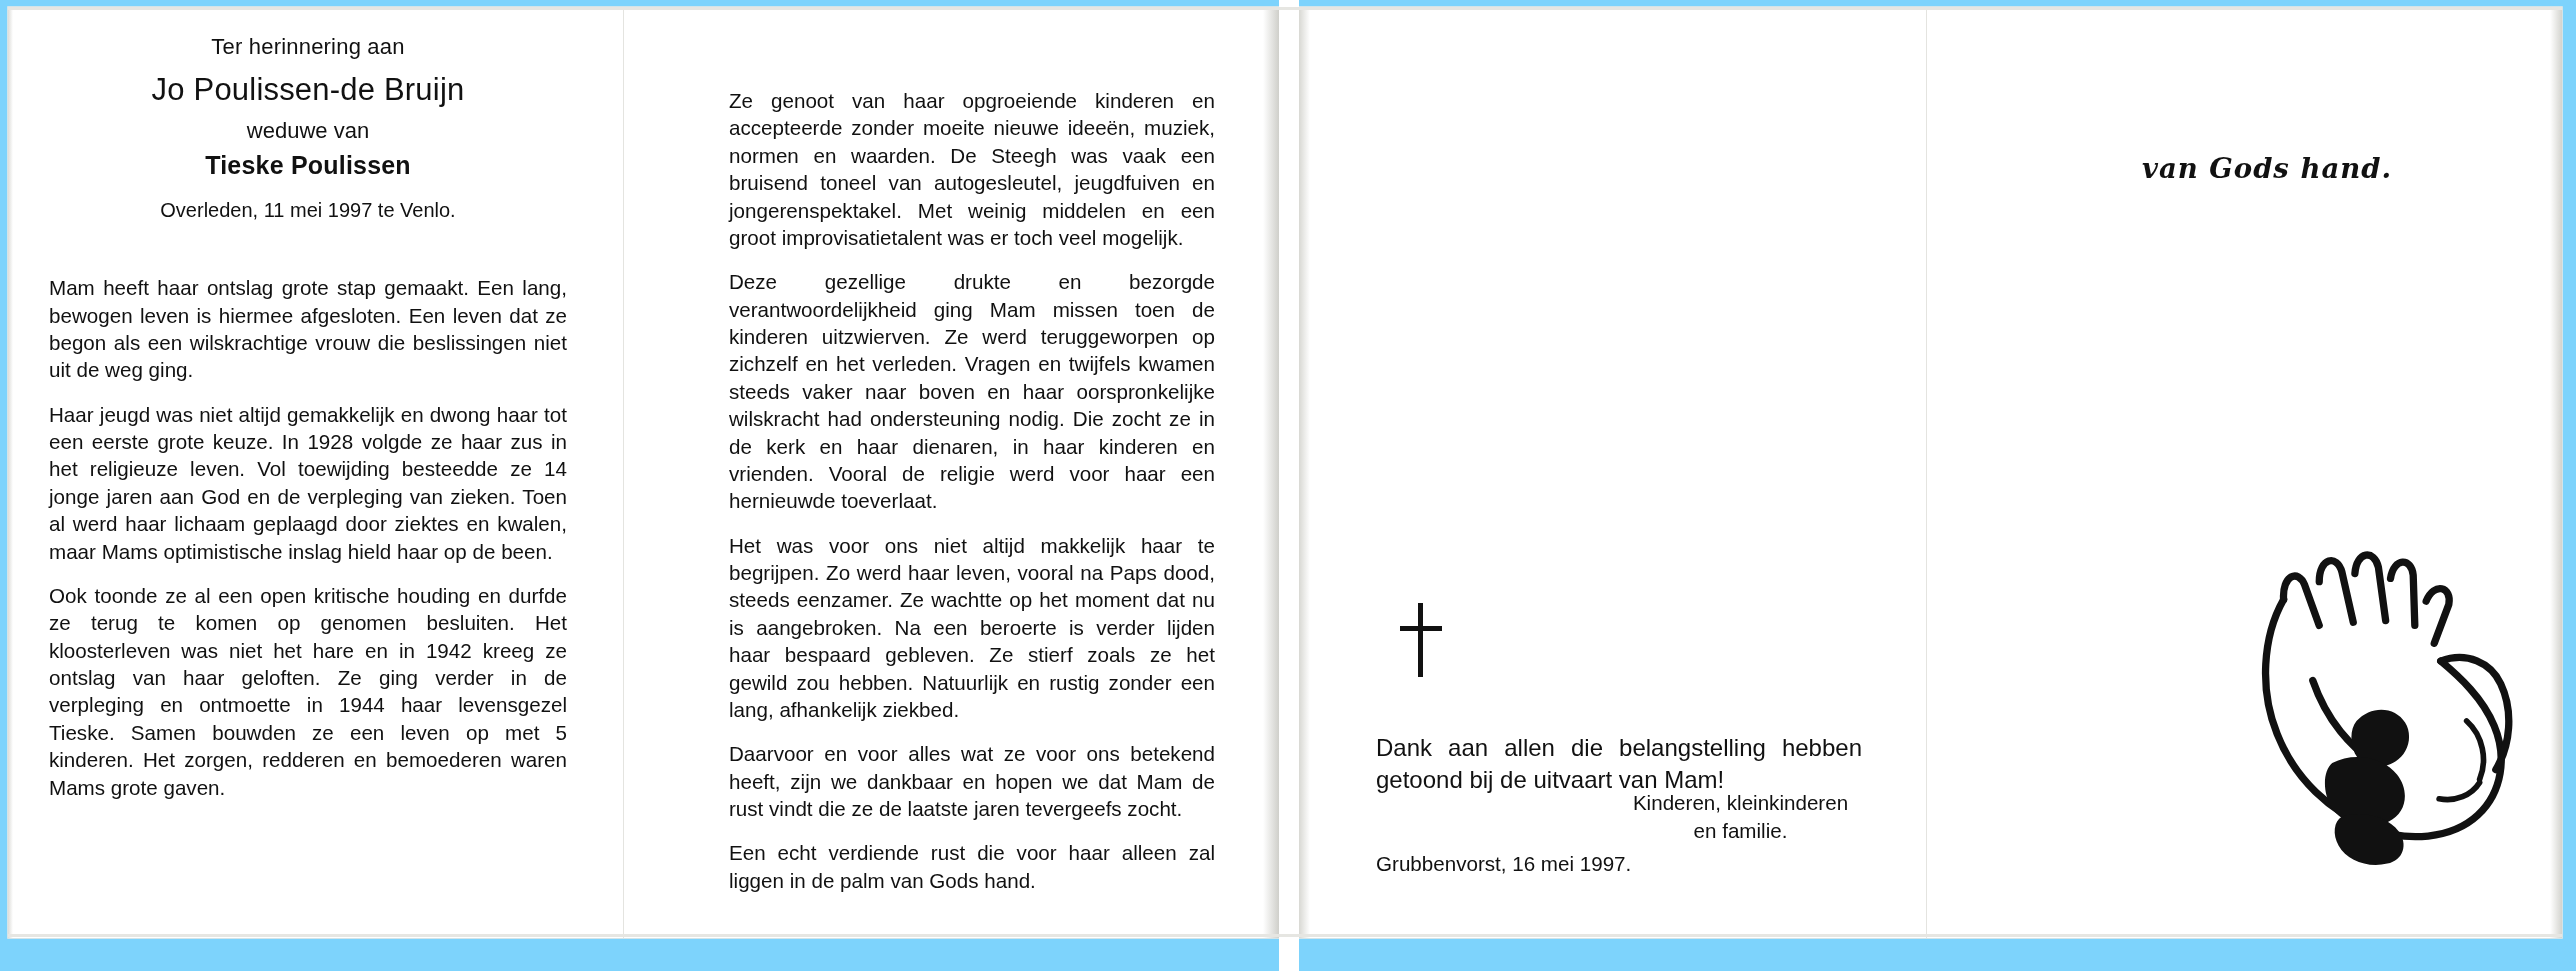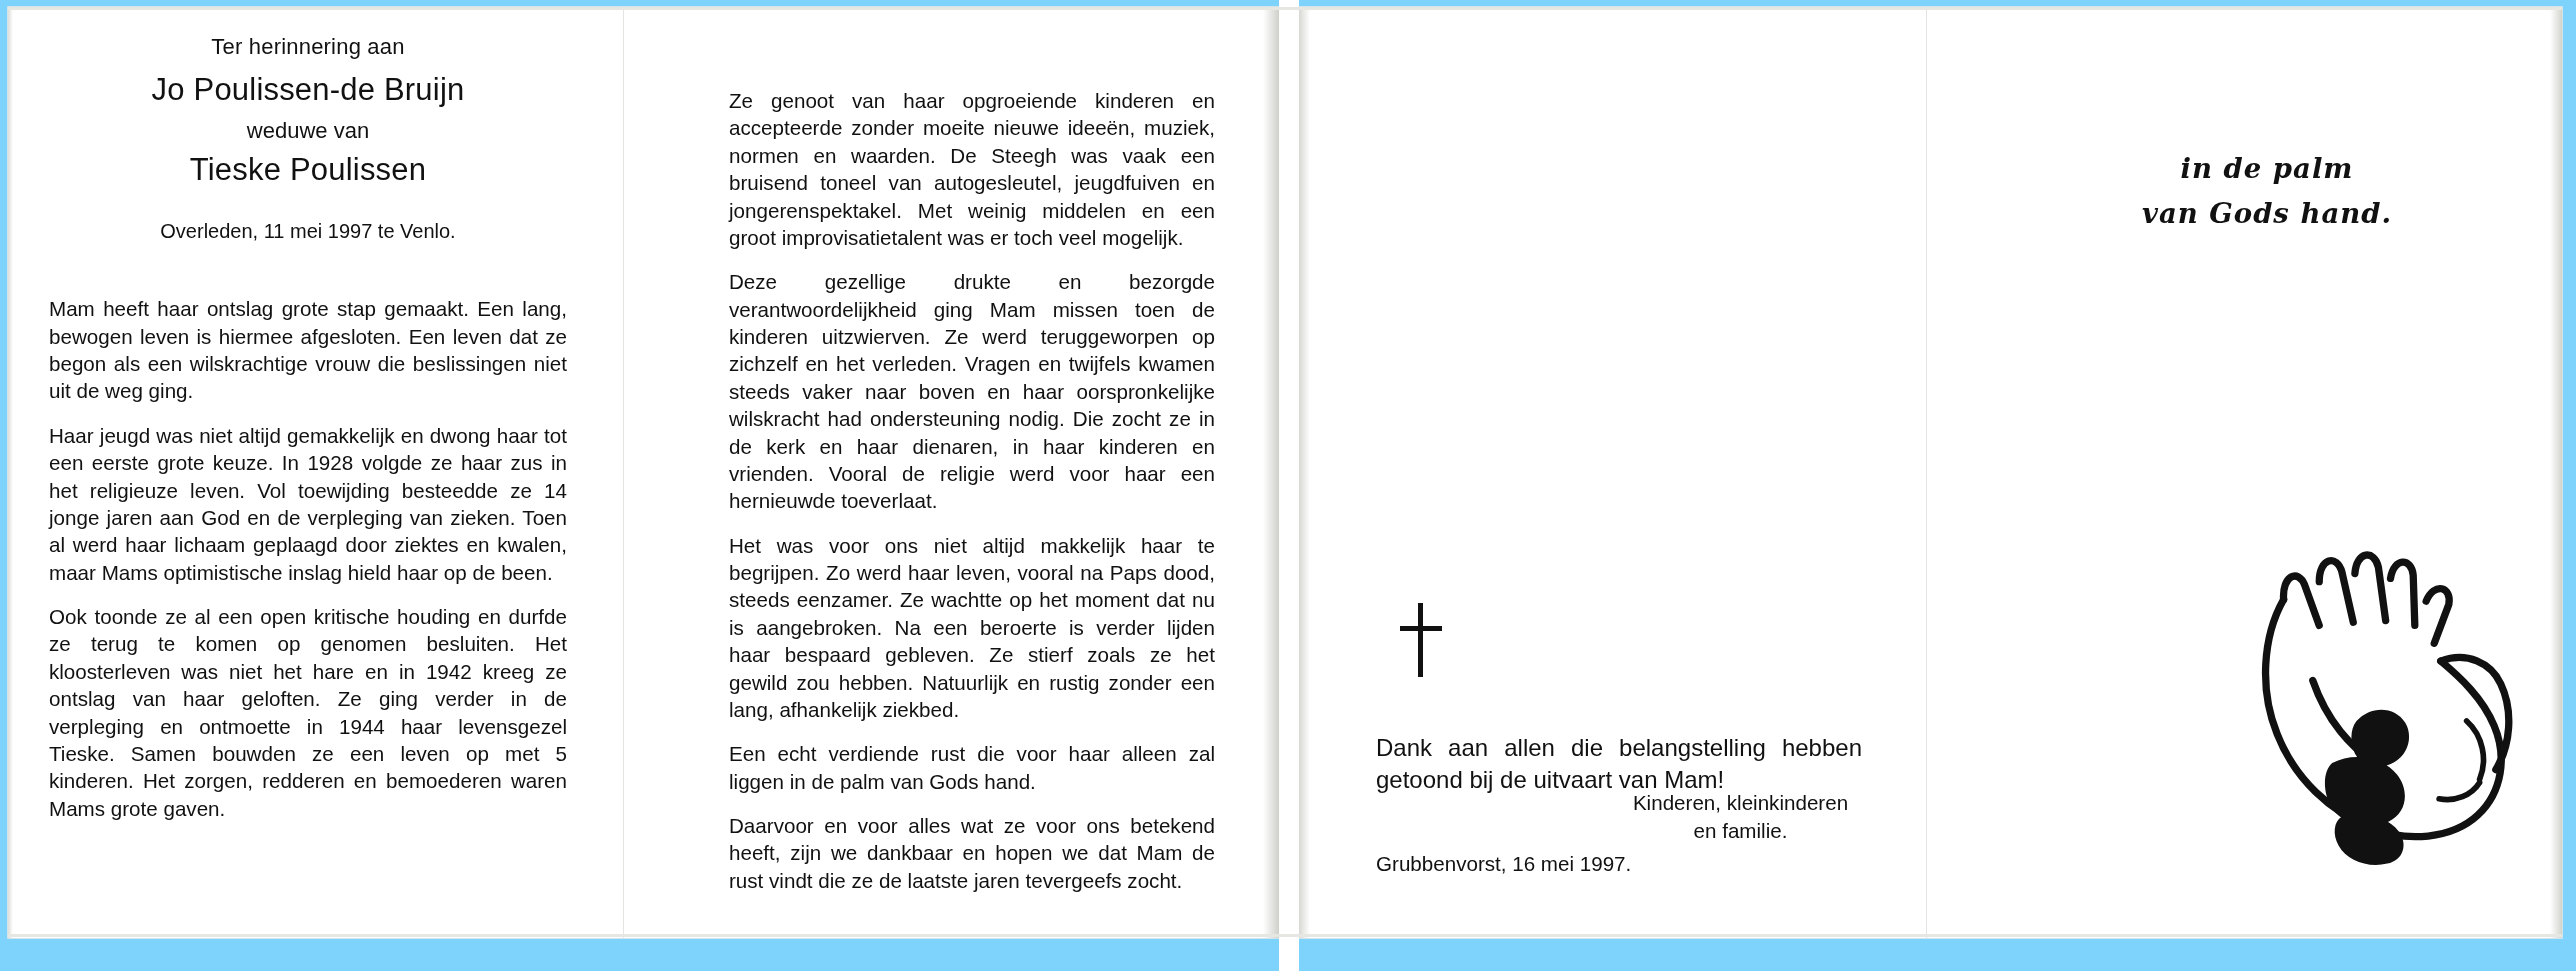--- a/index.html
+++ b/index.html
@@ -78,23 +78,24 @@
     font-size: 31px;
     margin-top: 7.3px;
     margin-bottom: 4.9px;
     letter-spacing: 0.2px;
   }
   .t-weduwe {
     font-size: 22px;
     margin-bottom: 4px;
   }
   .t-name2 {
-    font-size: 31px;
-    margin-bottom: 26px;
+    font-size: 25px;
+    margin-bottom: 13px;
     letter-spacing: 0.2px;
+    font-weight: bold;
   }
   .t-dates {
     font-size: 20px;
     line-height: 1.45;
   }
   .body-col {
     margin-top: 49px;
     text-align: justify;
     font-size: 20.6px;
     line-height: 1.33;
@@ -261,37 +262,36 @@
       <p>Mam heeft haar ontslag grote stap gemaakt. Een lang, bewogen leven is hiermee afgesloten. Een leven dat ze begon als een wilskrachtige vrouw die beslissingen niet uit de weg ging.</p>
       <p>Haar jeugd was niet altijd gemakkelijk en dwong haar tot een eerste grote keuze. In 1928 volgde ze haar zus in het religieuze leven. Vol toewijding besteedde ze 14 jonge jaren aan God en de verpleging van zieken. Toen al werd haar lichaam geplaagd door ziektes en kwalen, maar Mams optimistische inslag hield haar op de been.</p>
       <p>Ook toonde ze al een open kritische houding en durfde ze terug te komen op genomen besluiten. Het kloosterleven was niet het hare en in 1942 kreeg ze ontslag van haar geloften. Ze ging verder in de verpleging en ontmoette in 1944 haar levensgezel Tieske. Samen bouwden ze een leven op met 5 kinderen. Het zorgen, redderen en bemoederen waren Mams grote gaven.</p>
     </div>
   </div>
 
   <div class="panel panel-2">
     <p>Ze genoot van haar opgroeiende kinderen en accepteerde zonder moeite nieuwe ideeën, muziek, normen en waarden. De Steegh was vaak een bruisend toneel van autogesleutel, jeugdfuiven en jongerenspektakel. Met weinig middelen en een groot improvisatietalent was er toch veel mogelijk.</p>
     <p>Deze gezellige drukte en bezorgde verantwoordelijkheid ging Mam missen toen de kinderen uitzwierven. Ze werd teruggeworpen op zichzelf en het verleden. Vragen en twijfels kwamen steeds vaker naar boven en haar oorspronkelijke wilskracht had ondersteuning nodig. Die zocht ze in de kerk en haar dienaren, in haar kinderen en vrienden. Vooral de religie werd voor haar een hernieuwde toeverlaat.</p>
     <p>Het was voor ons niet altijd makkelijk haar te begrijpen. Zo werd haar leven, vooral na Paps dood, steeds eenzamer. Ze wachtte op het moment dat nu is aangebroken. Na een beroerte is verder lijden haar bespaard gebleven. Ze stierf zoals ze het gewild zou hebben. Natuurlijk en rustig zonder een lang, afhankelijk ziekbed.</p>
+    <p>Daarvoor en voor alles wat ze voor ons betekend heeft, zijn we dankbaar en hopen we dat Mam de rust vindt die ze de laatste jaren tevergeefs zocht.</p>
     <p>Een echt verdiende rust die voor haar alleen zal liggen in de palm van Gods hand.</p>
-    <p>Daarvoor en voor alles wat ze voor ons betekend heeft, zijn we dankbaar en hopen we dat Mam de rust vindt die ze de laatste jaren tevergeefs zocht.</p>
   </div>
 
   <div class="panel panel-3">
     <div class="cross">
       <div class="v"></div>
       <div class="h"></div>
     </div>
     <div class="thanks">Dank aan allen die belangstelling hebben getoond bij de uitvaart van Mam!</div>
     <div class="family">Kinderen, kleinkinderen en familie.</div>
     <div class="place-date">Grubbenvorst, 16 mei 1997.</div>
   </div>
 
   <div class="panel panel-4">
     <div class="poem">
-      <div>in de palm</div>
       <div>van Gods hand.</div>
     </div>
 
     <div class="hands">
       <svg viewBox="0 0 400 500" width="324" height="405" aria-hidden="true">
         <g fill="none" stroke="#111111" stroke-width="9" stroke-linecap="round" stroke-linejoin="round">
 
           <path d="M60 150 C58 120 78 112 86 132 L104 182"></path>
           <path d="M104 128 C104 98 126 94 132 116 L146 178"></path>
           <path d="M148 118 C150 90 172 88 177 110 L186 176"></path>

